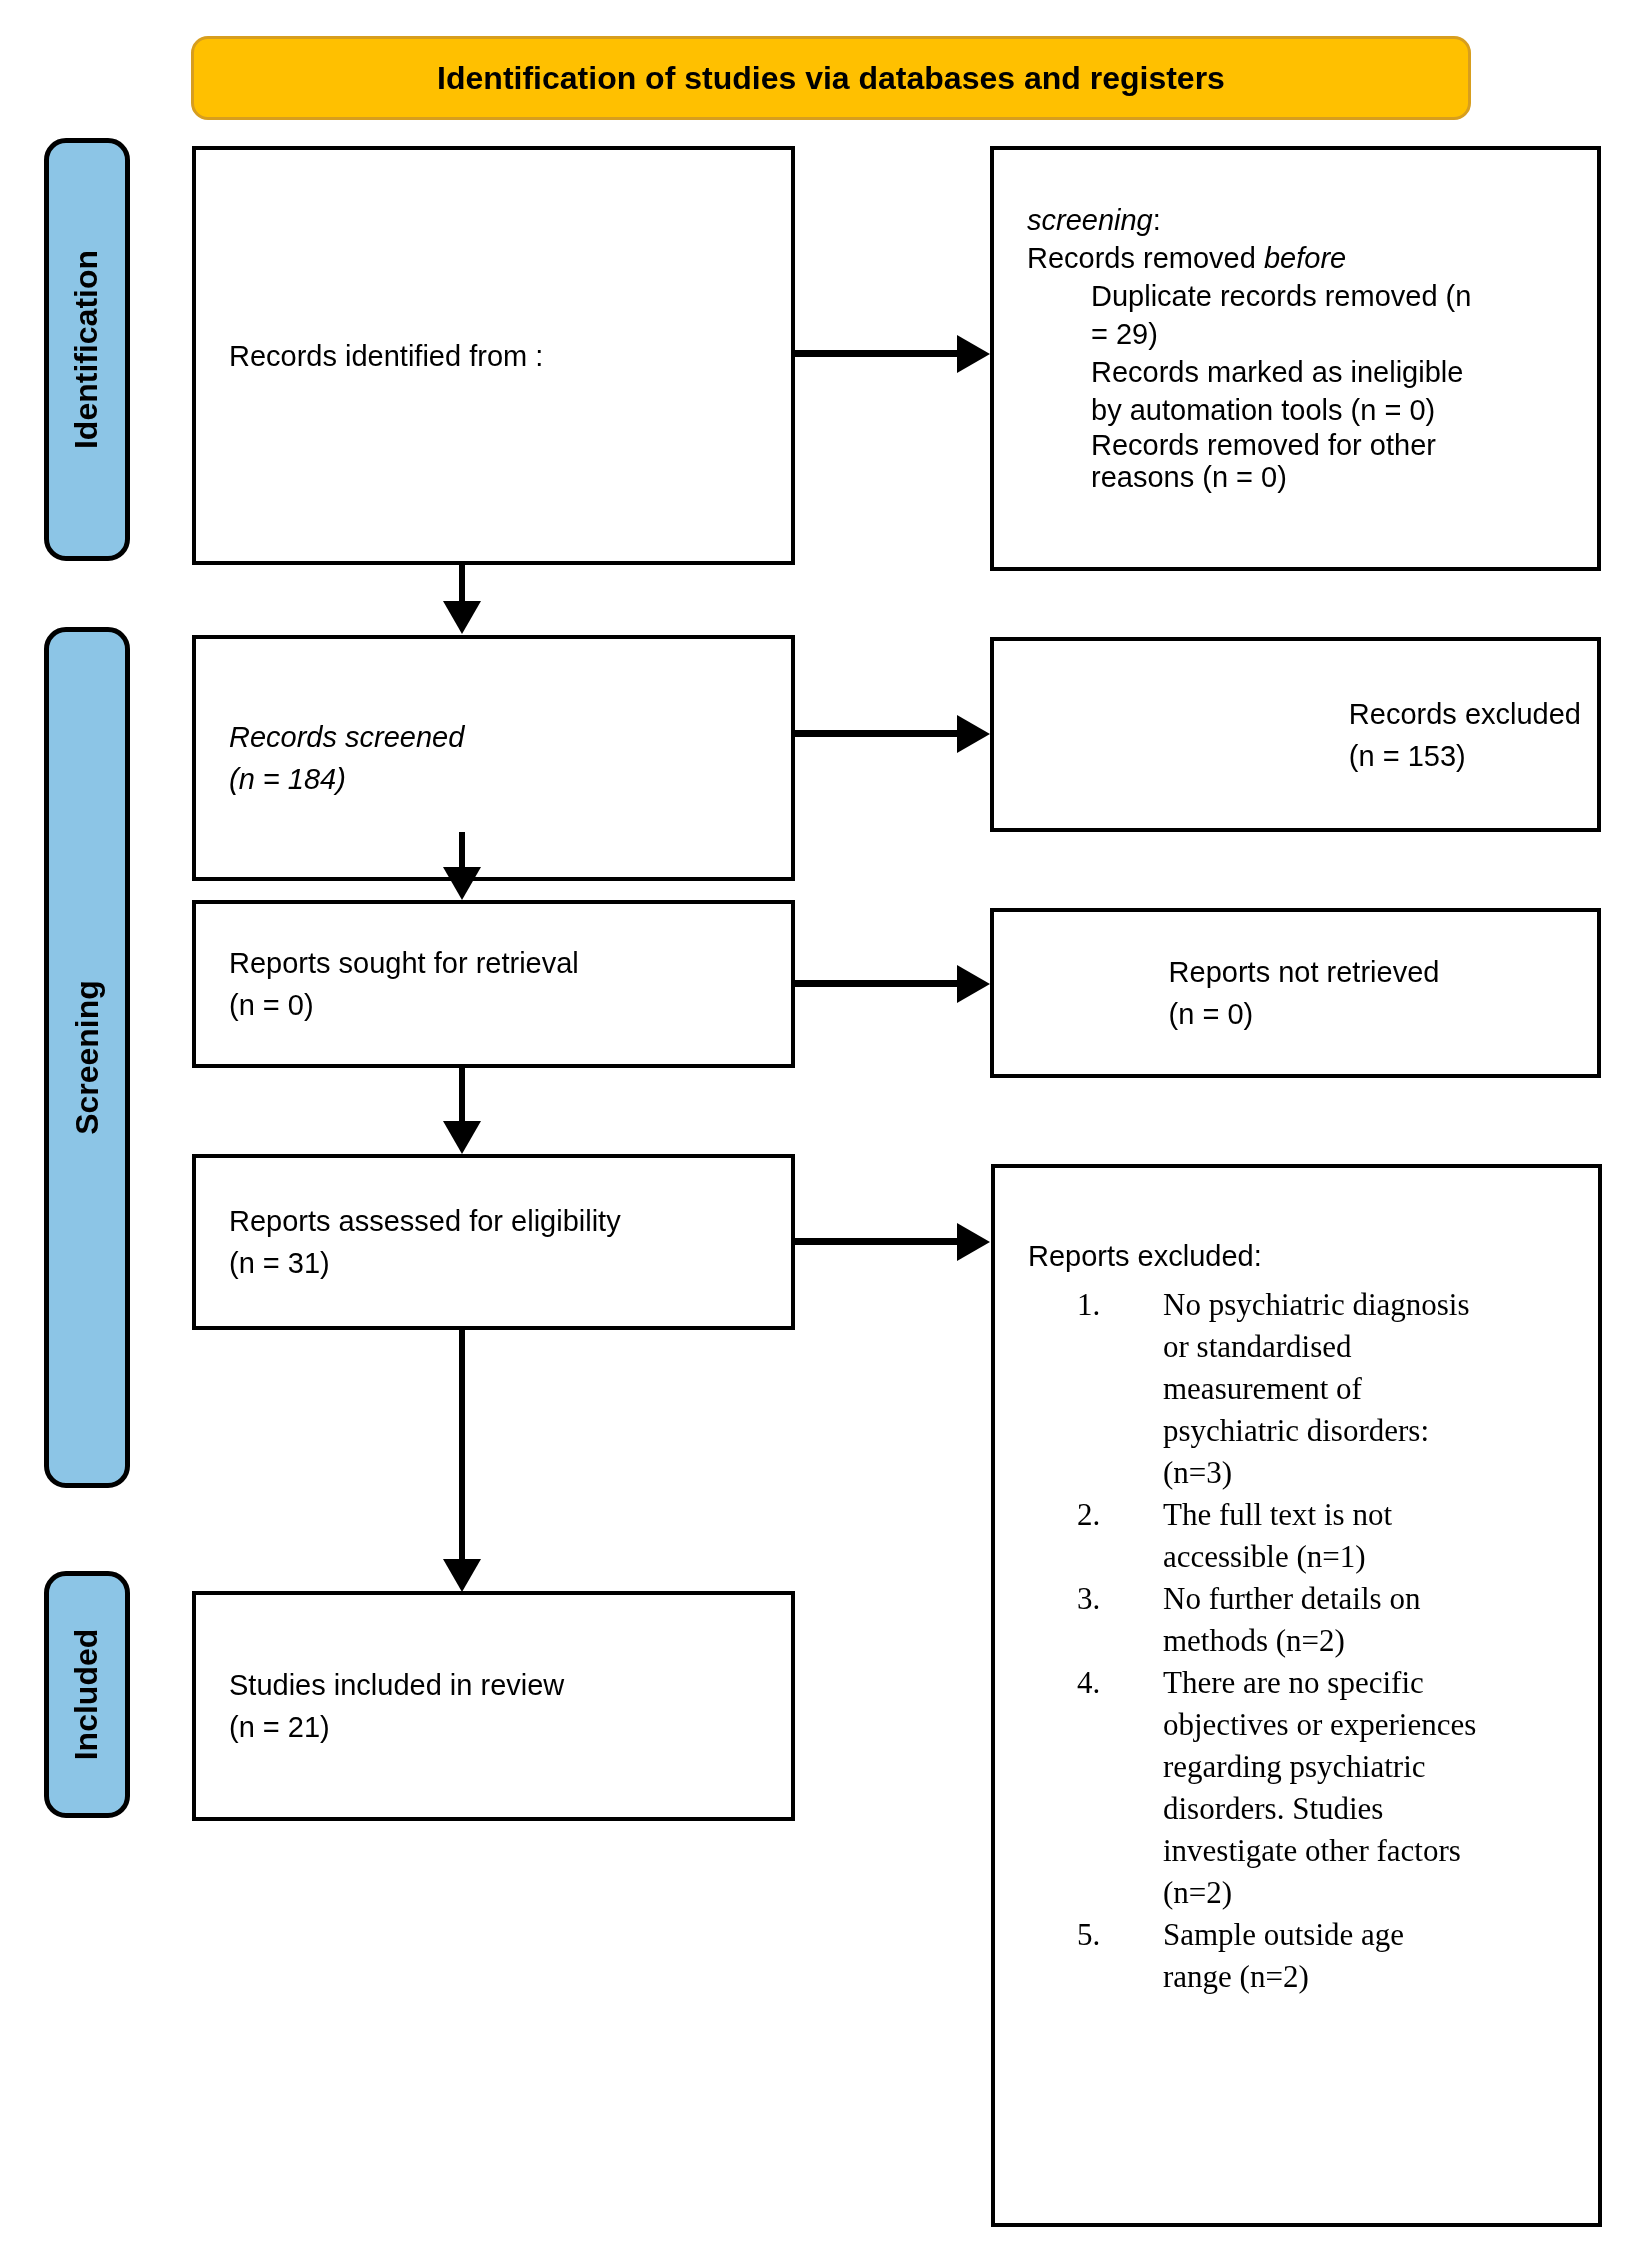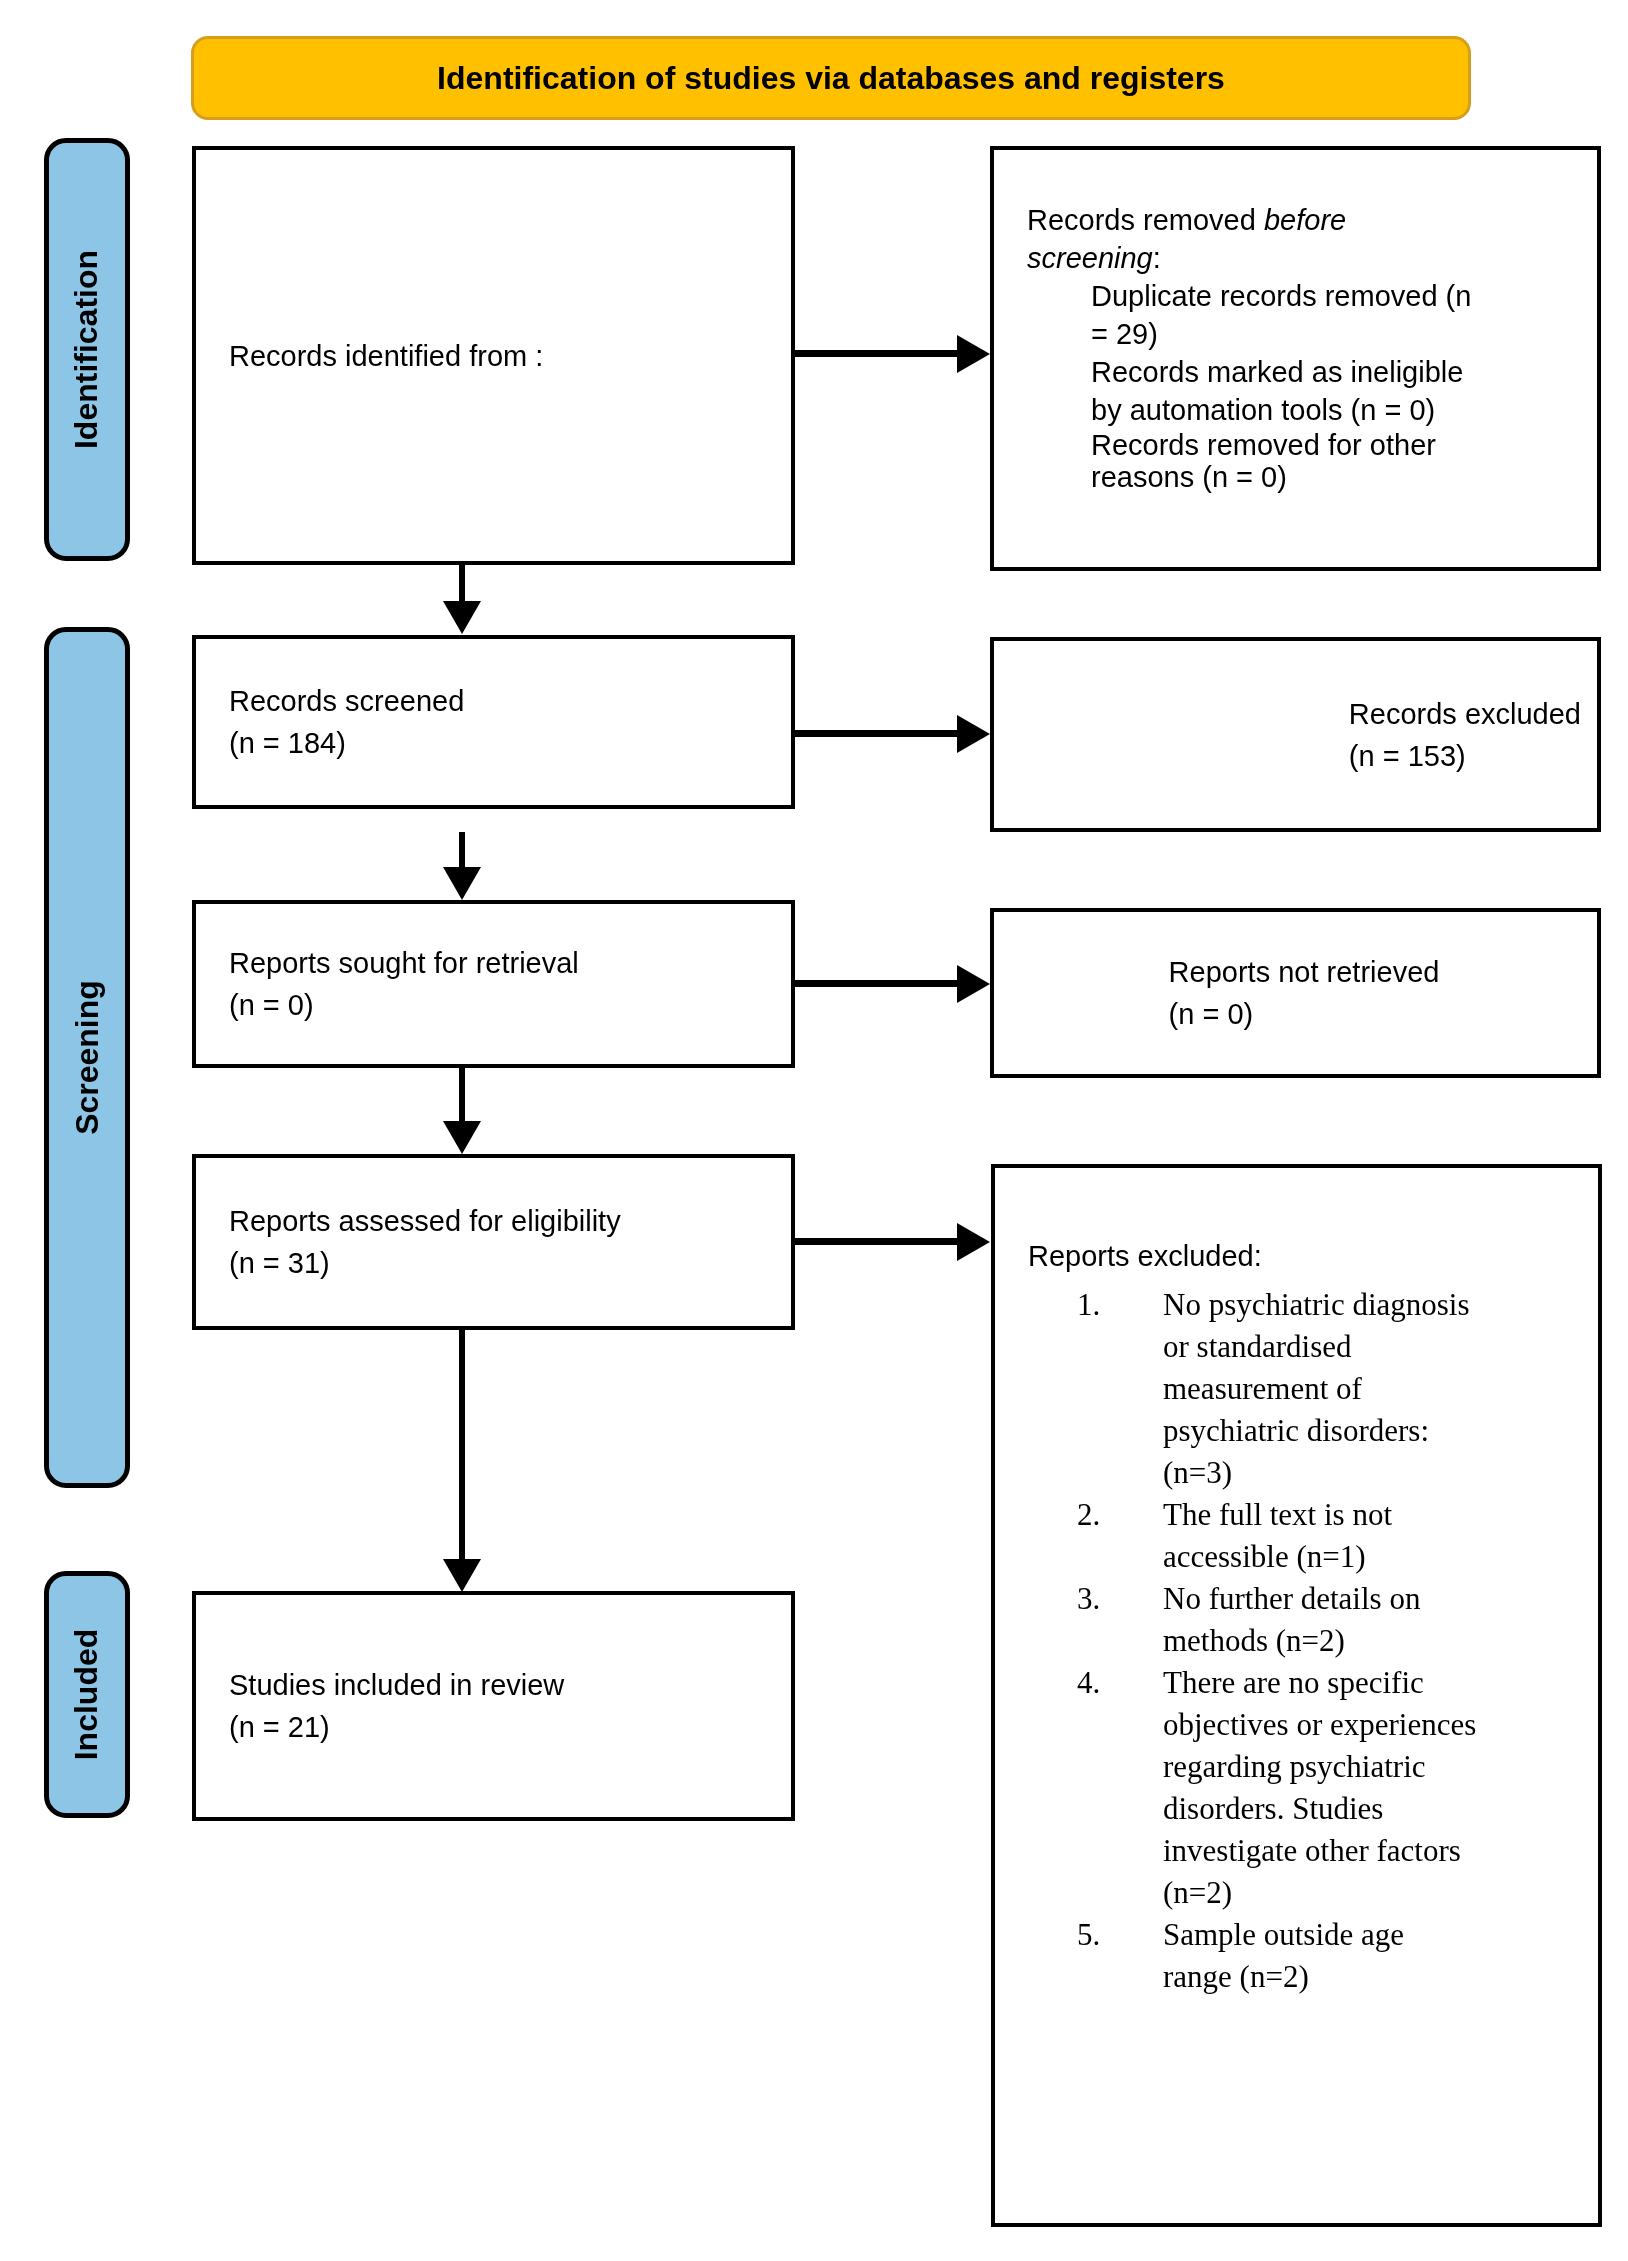--- a/index.html
+++ b/index.html
@@ -76,36 +76,36 @@
   <div class="stage" style="top:1571px;height:247px;">
     <span>Included</span>
   </div>
 
   <div class="box pad" style="left:192px;top:146px;width:603px;height:419px;">
     <div>Records identified from :</div>
   </div>
 
   <div class="box pad top-align" style="left:990px;top:146px;width:611px;height:425px;padding-top:51px;">
     <div>
+      <span class="it">screening</span><span>:</span>
+    </div>
+    <div>
       <span>Records removed </span><span class="it">before</span>
-    </div>
-    <div>
-      <span class="it">screening</span><span>:</span>
     </div>
     <div class="sub">
       <div class="pre" style="line-height:38px;">Duplicate records removed (n
 = 29)</div>
       <div class="pre" style="line-height:38px;">Records marked as ineligible
 by automation tools (n = 0)</div>
       <div class="pre" style="line-height:32px;">Records removed for other
 reasons (n = 0)</div>
     </div>
   </div>
 
-  <div class="box pad" style="left:192px;top:635px;width:603px;height:174px;">
+  <div class="box pad" style="left:192px;top:635px;width:603px;height:246px;font-style:italic;">
     <div class="pre">Records screened
 (n = 184)</div>
   </div>
 
   <div class="box pad" style="left:990px;top:637px;width:611px;height:195px;align-items:flex-end;">
     <div class="pre">Records excluded
 (n = 153)</div>
   </div>
 
   <div class="box pad" style="left:192px;top:900px;width:603px;height:168px;">

